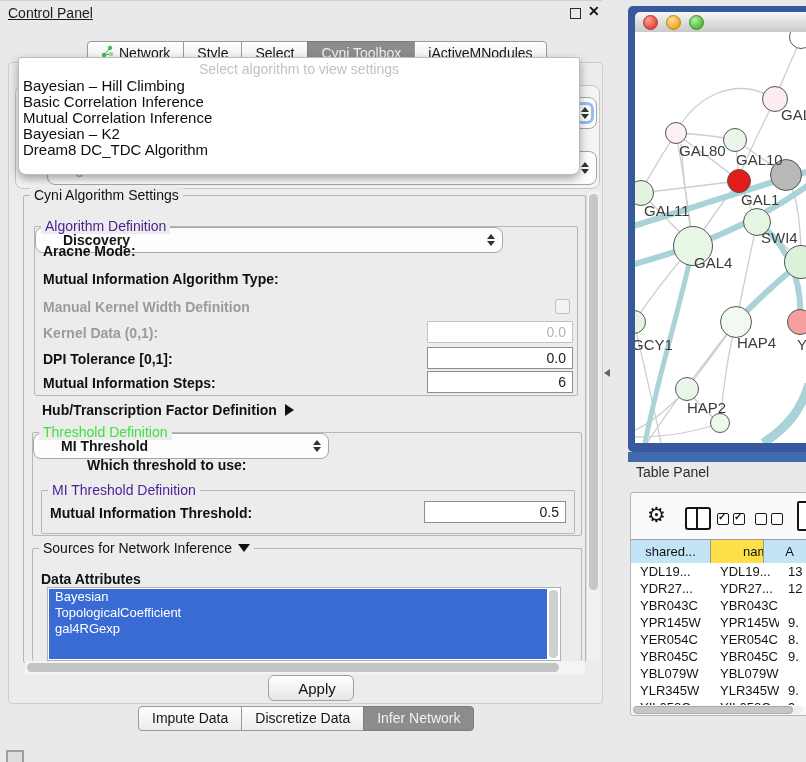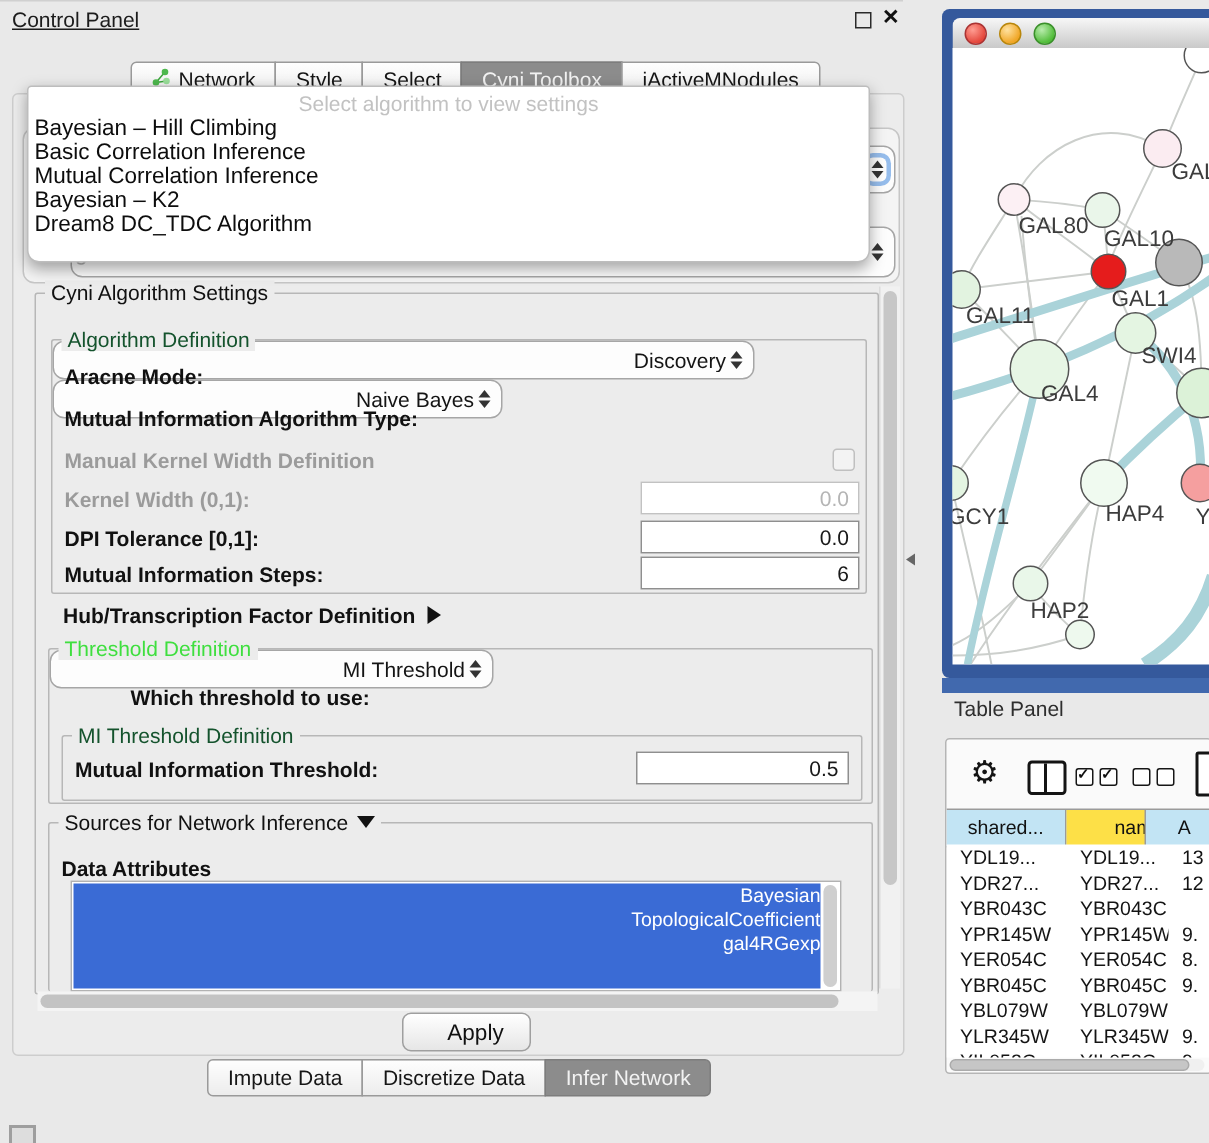--- a/index.html
+++ b/index.html
@@ -13,39 +13,39 @@
   .tabbar{display:flex;z-index:5;}
   #toptabs{left:88px;top:41px;}
   #bottomtabs{left:139px;top:706px;}
   .tab{padding:0 13px;height:23px;line-height:23px;font-size:14px;color:#161616;background:linear-gradient(#fefefe,#ececec);border:1px solid #9a9a9a;margin-left:-1px;display:flex;align-items:center;gap:5px;cursor:default;}
   .tab:first-child{border-radius:4px 0 0 4px;}
   .tab:last-child{border-radius:0 4px 4px 0;}
   .tab.sel{background:#8c8c8c;color:#f2f2f2;border-color:#7d7d7d;}
   .content{left:8px;top:62px;width:593px;height:640px;background:#ececec;border:1px solid #cdcdcd;border-radius:4px;}
   .topbox{left:6px;top:22px;width:583px;height:102px;background:#f4f4f4;border:1px solid #c6c6c6;border-radius:8px;}
   .combo{background:#fdfdfd;border:1px solid #a6a6a6;border-radius:8px;display:flex;align-items:center;}
-  .combo .ctext{flex:1;padding-left:2px;font-size:14px;color:#141414;white-space:nowrap;overflow:hidden;}
+  .combo .ctext{flex:1;padding-left:27px;font-size:14px;color:#141414;white-space:nowrap;overflow:hidden;font-weight:bold;}
   .combo .gray{color:#b3b3b3;font-size:15px;}
   .stepper{width:13px;margin-right:5px;display:flex;flex-direction:column;align-items:center;justify-content:center;gap:2px;}
   .stepper.focusring{box-shadow:0 0 0 3px rgba(96,155,227,.65);border-radius:4px;padding:2px 0;}
   .tri-up{width:0;height:0;border-left:4px solid transparent;border-right:4px solid transparent;border-bottom:5px solid #333;}
   .tri-dn{width:0;height:0;border-left:4px solid transparent;border-right:4px solid transparent;border-top:5px solid #333;}
   .combo1{left:36px;top:34px;width:550px;height:30px;}
   .combo2{left:38px;top:88px;width:548px;height:32px;}
   
   .popup{left:18px;top:57px;width:560px;height:116px;background:#fff;border:1px solid #bdbdbd;border-radius:3px 3px 8px 8px;box-shadow:0 4px 10px rgba(0,0,0,.35);z-index:20;}
   .popup-head{text-align:center;color:#c2c2c2;font-size:14px;padding-top:3px;height:17px;}
   .pitem{font-size:15px;color:#0d0d0d;height:16px;line-height:16px;padding-left:4px;white-space:nowrap;}
   .pitem.bold{font-weight:bold;}
   
   .group{border:1px solid #b7b7b7;border-radius:2px;position:absolute;}
   .legend{position:absolute;top:-9px;left:6px;background:#ececec;padding:0 4px;font-size:14px;color:#111;white-space:nowrap;}
-  .legend.blue{color:#14532d;}
+  .legend.blue{color:#4c1d95;}
   .legend.green{color:#3fdf3f;}
-  .gsettings{left:14px;top:132px;width:561px;height:466px;text-align:right;}
+  .gsettings{left:14px;top:132px;width:561px;height:466px;}
   .galgdef{left:10px;top:30px;width:542px;height:168px;}
   .lbl{position:absolute;font-size:14px;font-weight:bold;color:#111;white-space:nowrap;}
   .lbl.dis{color:#9b9b9b;}
   .tfield{position:absolute;background:#fff;border:1px solid #8f8f8f;font-size:14px;color:#1a1a1a;display:flex;align-items:center;justify-content:flex-end;padding-right:6px;box-sizing:border-box;}
   .tfield.dis{color:#b5b5b5;border-color:#c2c2c2;}
   .cbox{position:absolute;width:13px;height:13px;border:1px solid #c0c0c0;border-radius:3px;background:#f3f3f3;}
   .arrow-right{display:inline-block;width:0;height:0;border-top:6px solid transparent;border-bottom:6px solid transparent;border-left:9px solid #111;margin-left:8px;vertical-align:-1px;}
   .arrow-down{display:inline-block;width:0;height:0;border-left:6px solid transparent;border-right:6px solid transparent;border-top:8px solid #111;margin-left:6px;vertical-align:1px;}
   .gthreshold{left:8px;top:236px;width:548px;height:102px;}
   .gmithr{left:8px;top:57px;width:532px;height:42px;}
@@ -153,30 +153,23 @@
       <span class="legend blue">Algorithm Definition</span>
       <span class="lbl" style="left:8px;top:16px;">Aracne Mode:</span>
       <div class="combo" style="left:72px;top:12px;width:466px;height:24px;">
         <span class="ctext">Discovery</span>
         <span class="stepper">
             <span class="tri-up"></span>
             <span class="tri-dn"></span>
           </span>
       </div>
       <span class="lbl" style="left:8px;top:44px;">Mutual Information Algorithm Type:</span>
-      <div class="combo" style="left:240px;top:40px;width:298px;height:24px;">
-        <span class="ctext">Naive Bayes</span>
-        <span class="stepper">
-            <span class="tri-up"></span>
-            <span class="tri-dn"></span>
-          </span>
-      </div>
       <span class="lbl dis" style="left:8px;top:72px;">Manual Kernel Width Definition</span>
       <span class="cbox" style="left:520px;top:72px;"></span>
-      <span class="lbl dis" style="left:8px;top:98px;">Kernel Width (0,1):</span>
+      <span class="lbl dis" style="left:8px;top:98px;">Kernel Data (0,1):</span>
       <div class="tfield dis" style="left:392px;top:94px;width:146px;height:22px;">0.0</div>
       <span class="lbl" style="left:8px;top:124px;">DPI Tolerance [0,1]:</span>
       <div class="tfield" style="left:392px;top:120px;width:146px;height:22px;">0.0</div>
       <span class="lbl" style="left:8px;top:148px;">Mutual Information Steps:</span>
       <div class="tfield" style="left:392px;top:144px;width:146px;height:22px;">6</div>
     </div>
 
     <span class="lbl" style="left:18px;top:206px;"><span>Hub/Transcription Factor Definition</span><span class="arrow-right"></span></span>
 
     <div class="group gthreshold">

